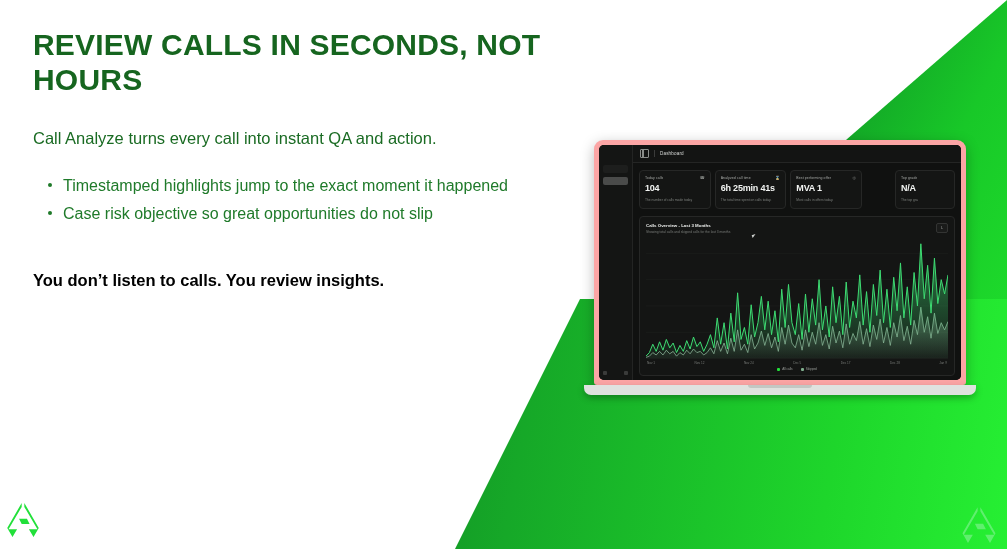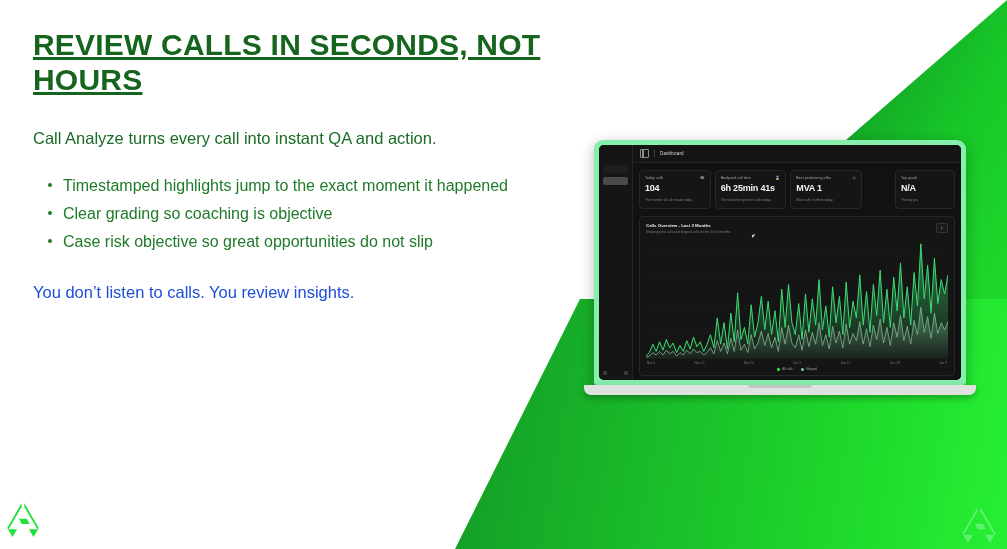--- a/index.html
+++ b/index.html
@@ -23,47 +23,47 @@
     position:absolute;left:0;right:0;bottom:0;height:250px;
     background:linear-gradient(100deg,#07531a 0%,#0a6a1f 18%,#16a828 52%,#1ed62b 82%,#26f033 100%);
     clip-path:polygon(455px 100%, 580px 0, 100% 0, 100% 100%);
     z-index:1;
   }
 
   
   .content{position:absolute;left:33px;top:28px;width:540px;z-index:5;}
   .title{
     font-size:30px;font-weight:700;color:#16651f;letter-spacing:.2px;
-    line-height:1.15;margin:0 0 30px 0;text-decoration:underline;
+    line-height:1.15;margin:0 0 30px 0;
   }
   .lede{
     font-size:16.5px;font-weight:400;color:#1a6b23;line-height:1.45;
     margin:0 0 22px 0;max-width:460px;
   }
   ul.bullets{margin:0 0 0 2px;padding:0 0 0 28px;list-style:none;}
   ul.bullets li{
     position:relative;font-size:16px;color:#1f7a2a;line-height:1.62;
     margin-bottom:2px;max-width:480px;
   }
   ul.bullets li:before{
     content:"";position:absolute;left:-15px;top:10px;
     width:4px;height:4px;border-radius:50%;background:#1f7a2a;
   }
   .closing{
-    margin-top:28px;font-size:16.5px;font-weight:400;color:#1d4ed8;
+    margin-top:44px;font-size:16.5px;font-weight:700;color:#000000;
   }
 
   
   .logo-bl{position:absolute;left:2px;bottom:8px;width:42px;height:42px;z-index:6;}
   .logo-br{position:absolute;right:6px;bottom:2px;width:44px;height:44px;z-index:6;}
 
   
   .laptop{position:absolute;left:594px;top:140px;width:372px;z-index:4;}
   .lid{
-    background:#86efac;border-radius:9px 9px 3px 3px;padding:5px 5px 5px 5px;
+    background:#fca5a5;border-radius:9px 9px 3px 3px;padding:5px 5px 5px 5px;
     box-shadow:0 4px 14px rgba(0,0,0,.28);
   }
   .screen{
     background:#0b0c0b;border-radius:5px;overflow:hidden;
     width:100%;height:235px;position:relative;display:flex;
   }
   .base{
     width:392px;margin-left:-10px;height:10px;background:#dfe2df;
     border-radius:0 0 7px 7px;position:relative;
     box-shadow:0 3px 7px rgba(0,0,0,.25);
@@ -139,21 +139,20 @@
 <div class="slide">
 
   <div class="shape-top"></div>
   <div class="shape-bottom"></div>
 
   <div class="content">
     <h1 class="title">REVIEW CALLS IN SECONDS, NOT HOURS</h1>
     <p class="lede">Call Analyze turns every call into instant QA and action.</p>
     <ul class="bullets">
       <li>Timestamped highlights jump to the exact moment it happened</li>
-      <li>Clear grading so coaching is objective</li>
       <li>Case risk objective so great opportunities do not slip</li>
     </ul>
     <div class="closing">You don’t listen to calls. You review insights.</div>
   </div>
 
   <div class="laptop">
     <div class="lid">
       <div class="screen">
         <div class="dash">
 

